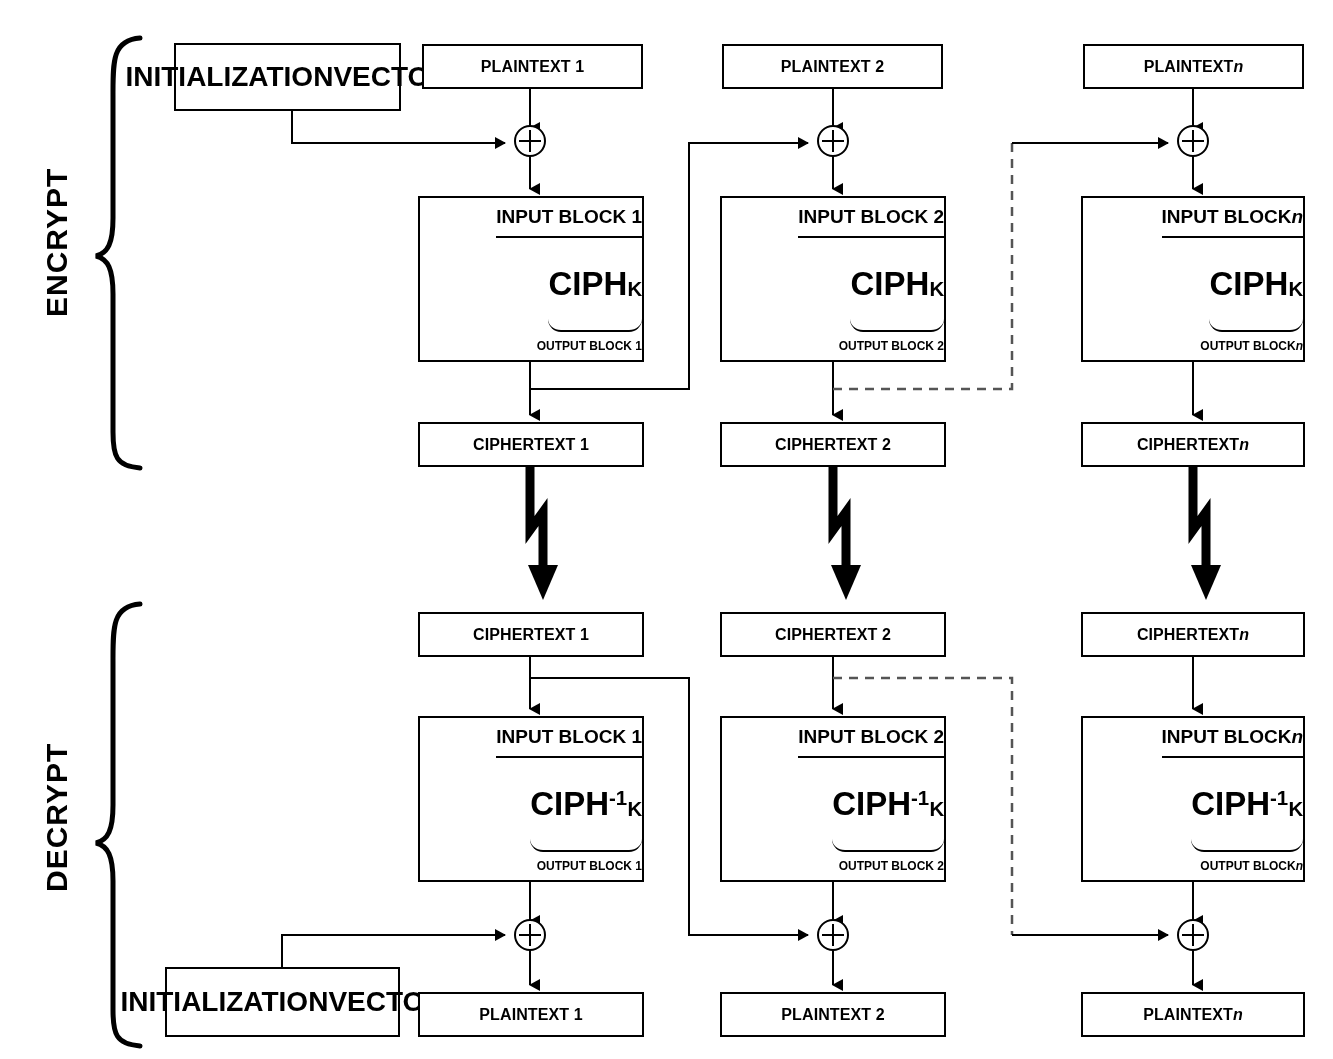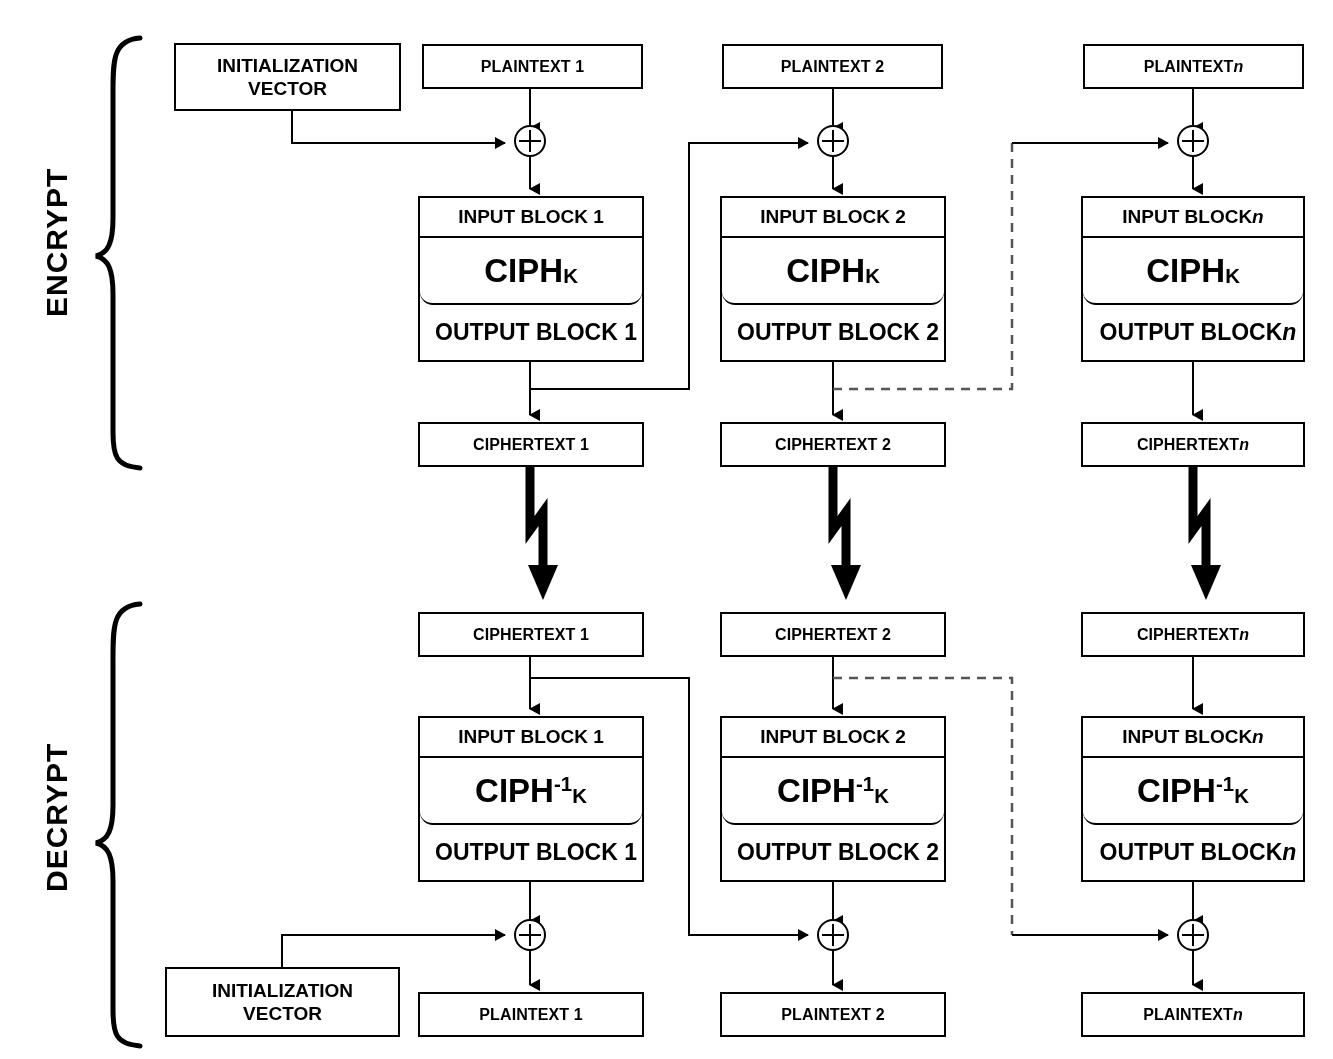--- a/index.html
+++ b/index.html
@@ -37,31 +37,32 @@
     text-align: center;
     color: #000000;
     font-weight: bold;
     line-height: 1.12;
   }
   .label-box {
     font-size: 16px;
     letter-spacing: 0.1px;
   }
   .iv-box {
-    font-size: 19px;
-    flex-direction: column;
+    font-size: 28px;
+    flex-direction: row;
     line-height: 1.22;
   }
   .ciph-unit {
     position: absolute;
     box-sizing: border-box;
     border: 2px solid #000000;
     background: #ffffff;
     display: flex;
     flex-direction: column;
+    align-items: flex-end;
   }
   .ciph-unit .seg {
     display: flex;
     align-items: center;
     justify-content: center;
     text-align: center;
     font-weight: bold;
     color: #000000;
   }
   .ciph-unit .seg-in {
@@ -69,22 +70,22 @@
     font-size: 19px;
     border-bottom: 2px solid #000000;
   }
   .ciph-unit .seg-body {
     flex: 1;
     font-size: 33px;
     border-bottom: 2px solid #000000;
     border-radius: 13px;
   }
   .ciph-unit .seg-out {
-    height: 55px;
-    font-size: 23px;
+    height: 28px;
+    font-size: 12px;
     padding-left: 10px;
   }
   .sub {
     font-size: 0.62em;
     vertical-align: sub;
     position: relative;
     top: 0.26em;
     left: 0.01em;
     font-weight: bold;
   }

